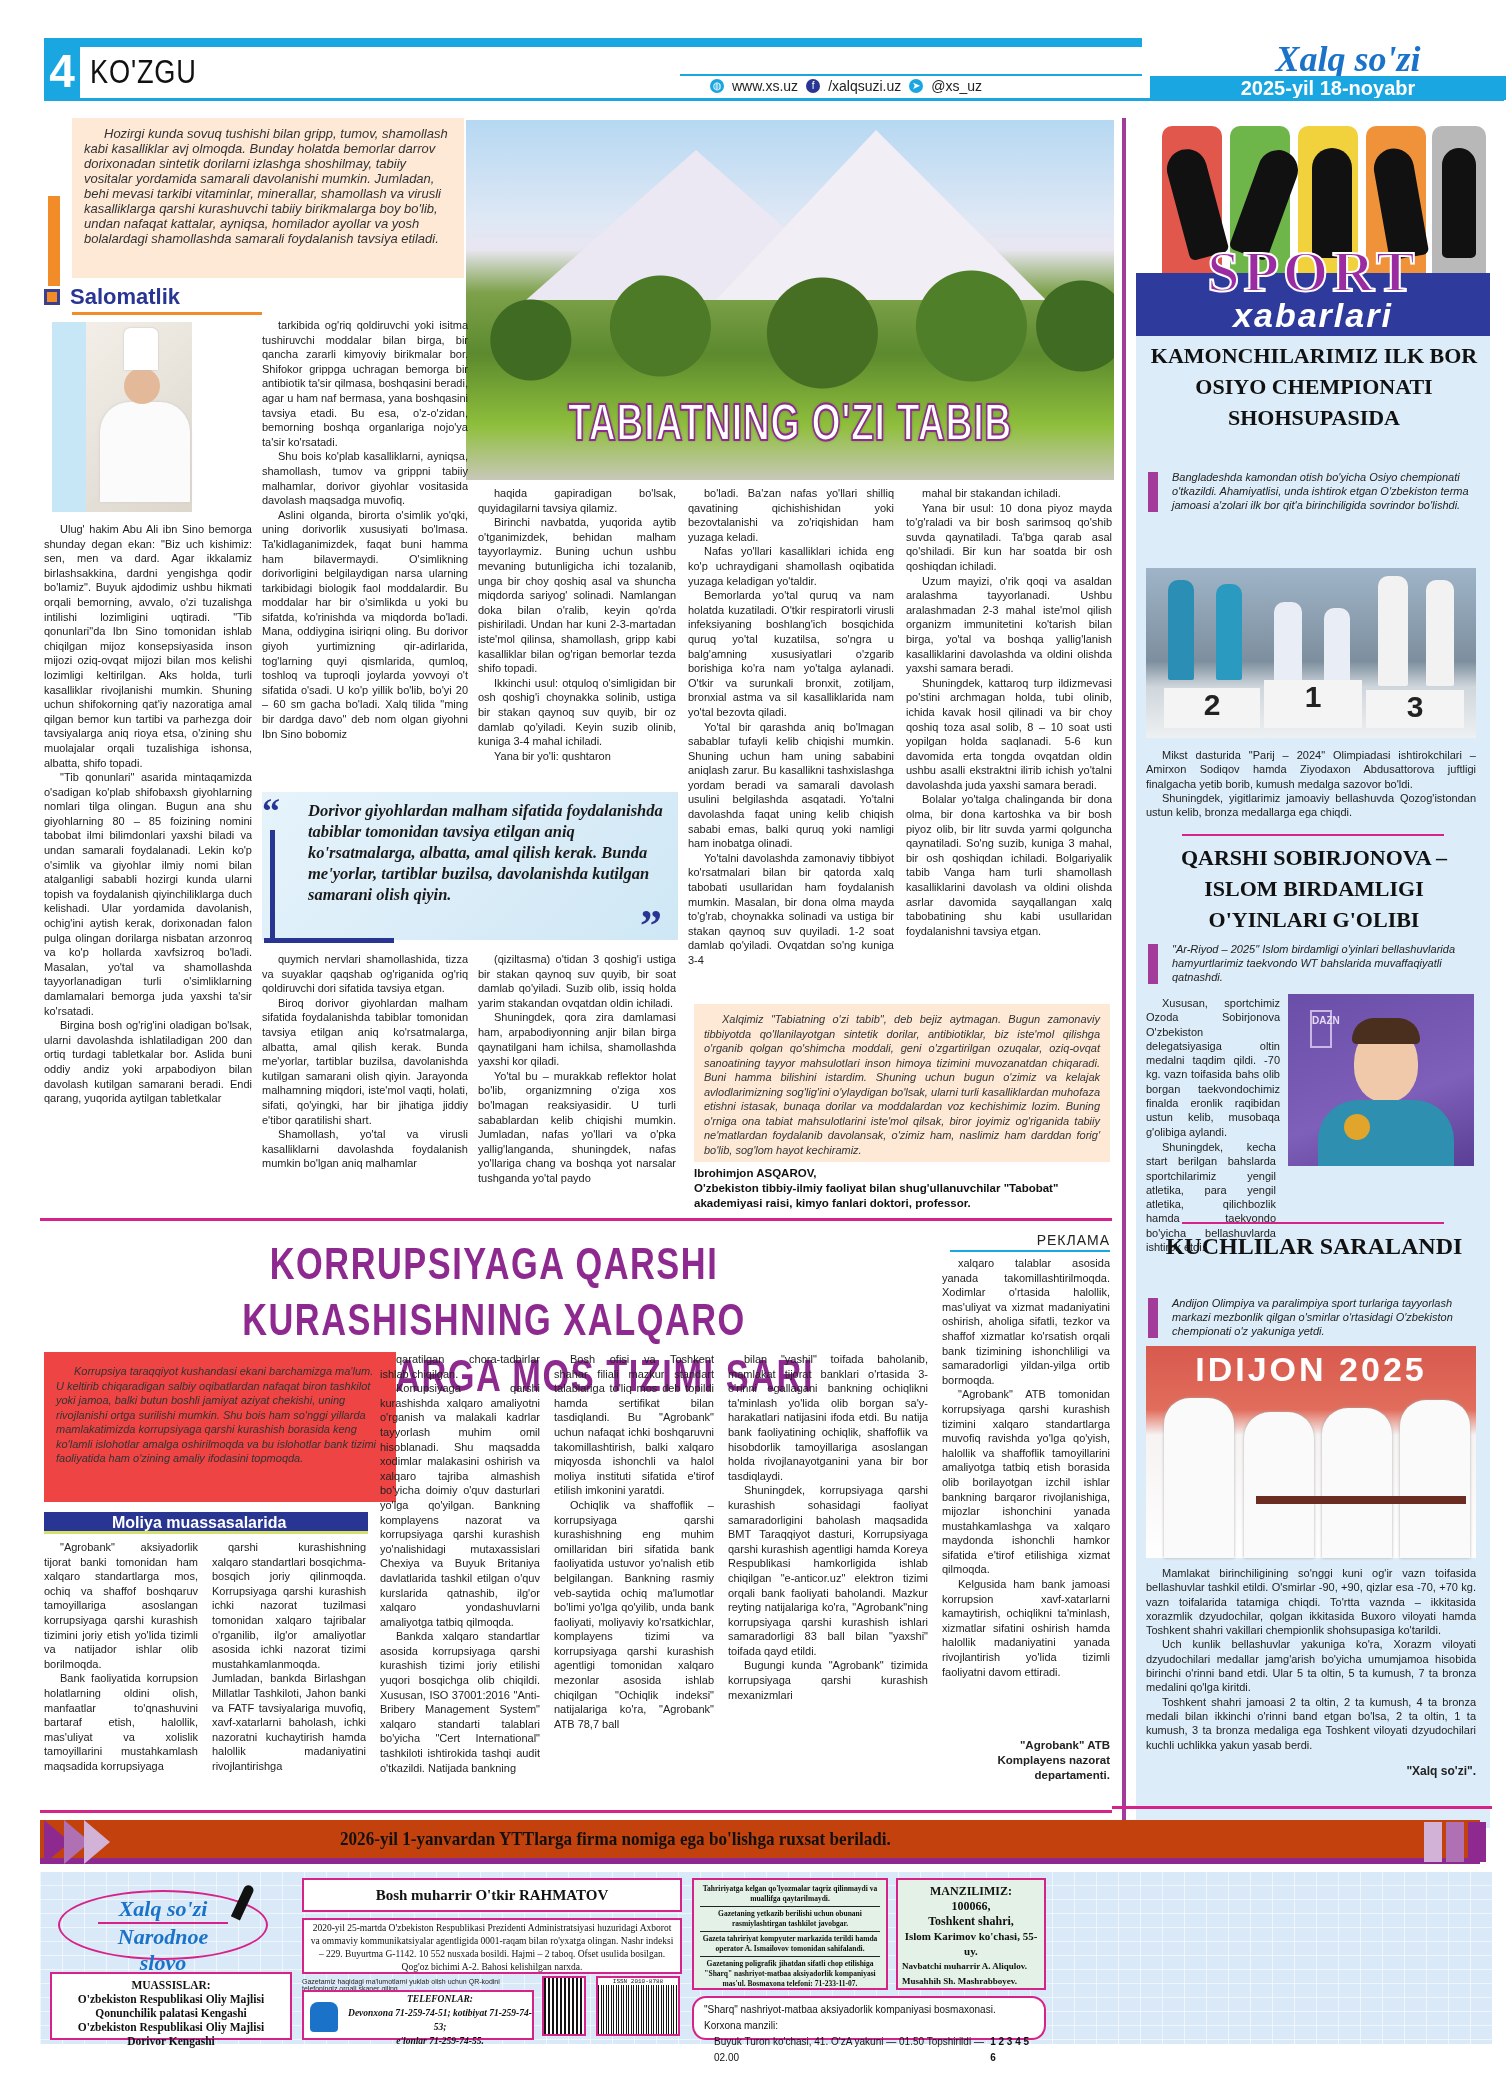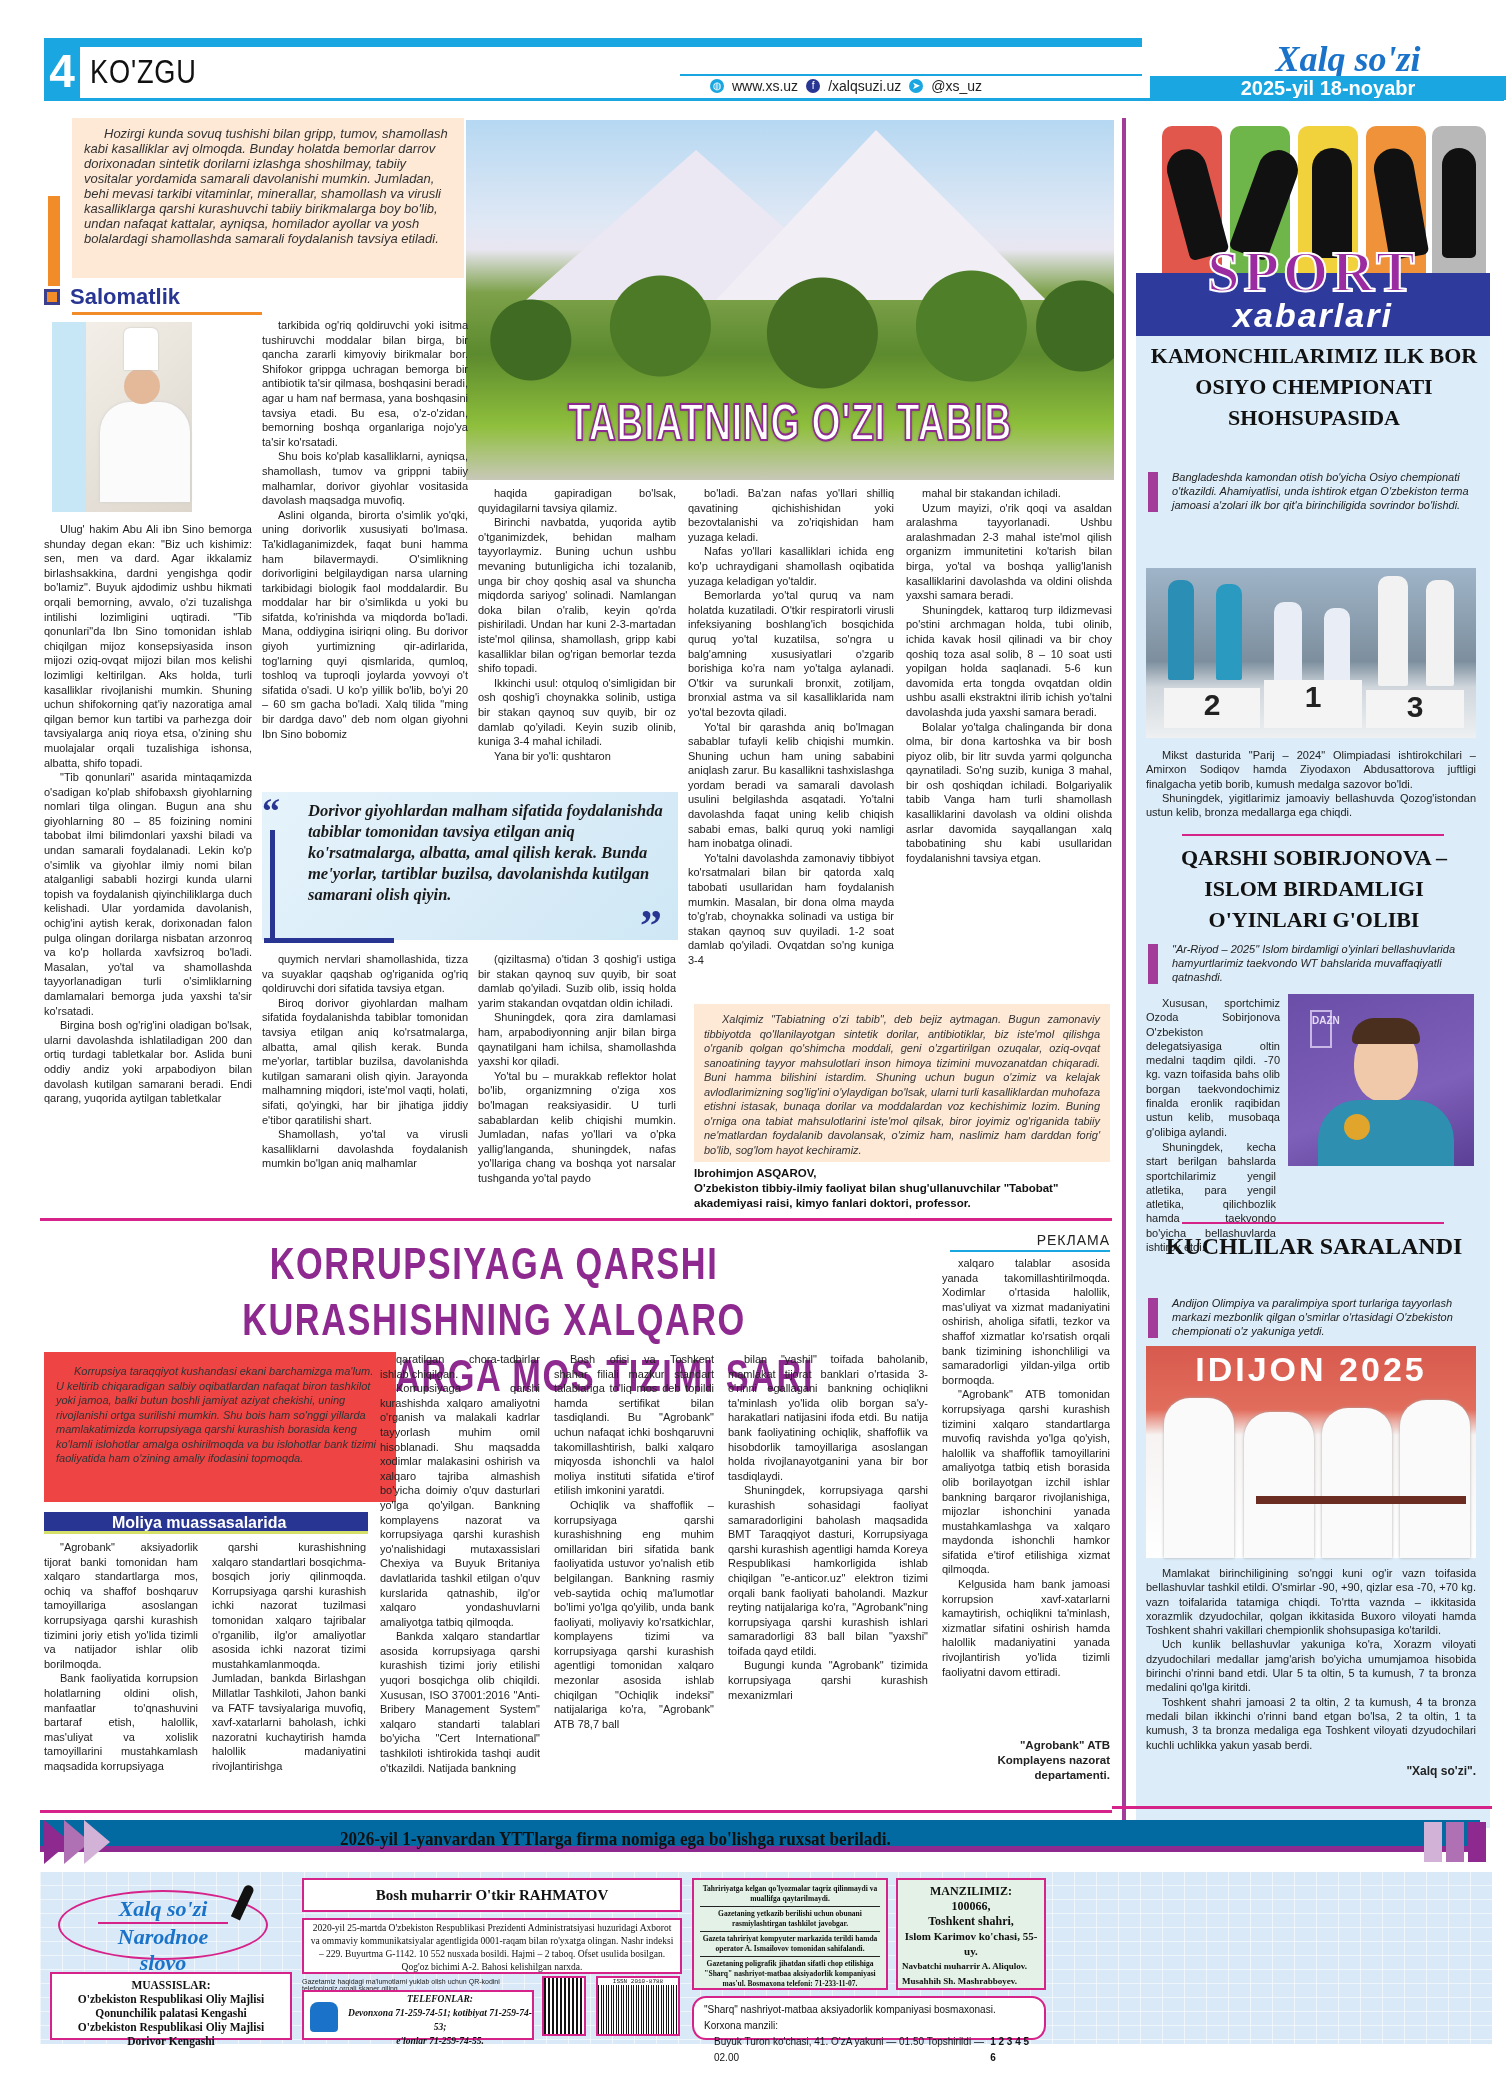--- a/index.html
+++ b/index.html
@@ -59,21 +59,21 @@
   .s-photo{left:1146px;width:330px;position:absolute}
   .s-text{left:1146px;width:330px;font:11px/14.3px "Liberation Sans",sans-serif;color:#222;text-align:justify;position:absolute}
   .s-text p{text-indent:16px}
   .sep{position:absolute;left:1182px;width:262px;height:2px;background:#d6238a}
   
   .k-title{left:44px;top:1236px;width:900px;text-align:center;font:bold 44px/56px "Liberation Sans",sans-serif;color:#8e2a8f;letter-spacing:2px;transform:scaleX(.78);transform-origin:center}
   .k-lead{left:44px;top:1352px;width:352px;height:150px;background:#ef4444;padding:12px 12px;font:italic 11px/14.5px "Liberation Sans",sans-serif;color:#333;text-indent:18px}
   .k-rubric{left:44px;top:1512px;width:324px;height:22px;background:#283593;color:#fff;font:bold 16px/22px "Liberation Sans",sans-serif;padding-left:68px;border-bottom:3px solid #d5e06a}
   .reklama{left:950px;top:1232px;width:160px;text-align:right;font:14px "Liberation Sans",sans-serif;color:#222;letter-spacing:1px;border-bottom:2px solid #1aa6e0;padding-bottom:2px}
   
-  .notice{left:40px;top:1820px;width:1440px;height:32px;background:#0369a1;border-bottom:6px solid #8e2a8f}
+  .notice{left:40px;top:1820px;width:1440px;height:44px;background:#c2410c;border-bottom:6px solid #8e2a8f}
   .chev{position:absolute;top:0;width:0;height:0;border-top:22px solid transparent;border-bottom:22px solid transparent}
   .notice-text{position:absolute;left:300px;top:8px;font:bold 19px "Liberation Serif",serif;color:#111;transform:scaleX(.9);transform-origin:left}
   .nsq{position:absolute;top:2px;width:18px;height:40px}
   
   .footer{left:40px;top:1872px;width:1452px;height:172px;background-color:#d9e9f7;background-image:linear-gradient(90deg,rgba(255,255,255,.55) 1px,transparent 1px),linear-gradient(0deg,rgba(255,255,255,.55) 1px,transparent 1px);background-size:22px 14px}
   .fbox{position:absolute;background:#fff;border:2px solid #d6238a;font-family:"Liberation Serif",serif;color:#111;text-align:center}
   .logo-oval{position:absolute;left:18px;top:18px;width:210px;height:70px;border:2px solid #d6238a;border-radius:50%;text-align:center}
   .logo-oval .l1{font:bold italic 22px "Liberation Serif",serif;color:#1a73c9;margin-top:4px}
   .logo-oval .l2{font:bold italic 22px "Liberation Serif",serif;color:#1a73c9;border-top:2px solid #d6238a;width:130px;margin:0 auto}
   .qr{position:absolute;width:44px;height:60px;background:repeating-linear-gradient(90deg,#111 0 2px,#fff 2px 4px),#fff;border:2px solid #d6238a}
@@ -135,20 +135,21 @@
 </div>
 <div class="abs col" style="left:688px;top:486px;width:206px;height:506px">
   <p>bo'ladi. Ba'zan nafas yo'llari shilliq qavatining qichishishidan yoki bezovtalanishi va zo'riqishidan ham yuzaga keladi.</p>
   <p>Nafas yo'llari kasalliklari ichida eng ko'p uchraydigani shamollash oqibatida yuzaga keladigan yo'taldir.</p>
   <p>Bemorlarda yo'tal quruq va nam holatda kuzatiladi. O'tkir respiratorli virusli infeksiyaning boshlang'ich bosqichida quruq yo'tal kuzatilsa, so'ngra u balg'amning xususiyatlari o'zgarib borishiga ko'ra nam yo'talga aylanadi. O'tkir va surunkali bronxit, zotiljam, bronxial astma va sil kasalliklarida nam yo'tal bezovta qiladi.</p>
   <p>Yo'tal bir qarashda aniq bo'lmagan sabablar tufayli kelib chiqishi mumkin. Shuning uchun ham uning sababini aniqlash zarur. Bu kasallikni tashxislashga yordam beradi va samarali davolash usulini belgilashda asqatadi. Yo'talni davolashda faqat uning kelib chiqish sababi emas, balki quruq yoki namligi ham inobatga olinadi.</p>
   <p>Yo'talni davolashda zamonaviy tibbiyot ko'rsatmalari bilan bir qatorda xalq tabobati usullaridan ham foydalanish mumkin. Masalan, bir dona olma mayda to'g'rab, choynakka solinadi va ustiga bir stakan qaynoq suv quyiladi. 1-2 soat damlab qo'yiladi. Ovqatdan so'ng kuniga 3-4</p>
 </div>
 <div class="abs col" style="left:906px;top:486px;width:206px;height:506px">
   <p>mahal bir stakandan ichiladi.</p>
+  <p>Yana bir usul: 10 dona piyoz mayda to'g'raladi va bir bosh sarimsoq qo'shib suvda qaynatiladi. Ta'bga qarab asal qo'shiladi. Bir kun har soatda bir osh qoshiqdan ichiladi.</p>
   <p>Uzum mayizi, o'rik qoqi va asaldan aralashma tayyorlanadi. Ushbu aralashmadan 2-3 mahal iste'mol qilish organizm immunitetini ko'tarish bilan birga, yo'tal va boshqa yallig'lanish kasalliklarini davolashda va oldini olishda yaxshi samara beradi.</p>
   <p>Shuningdek, kattaroq turp ildizmevasi po'stini archmagan holda, tubi olinib, ichida kavak hosil qilinadi va bir choy qoshiq toza asal solib, 8 – 10 soat usti yopilgan holda saqlanadi. 5-6 kun davomida erta tongda ovqatdan oldin ushbu asalli ekstraktni iliтib ichish yo'talni davolashda juda yaxshi samara beradi.</p>
   <p>Bolalar yo'talga chalinganda bir dona olma, bir dona kartoshka va bir bosh piyoz olib, bir litr suvda yarmi qolguncha qaynatiladi. So'ng suzib, kuniga 3 mahal, bir osh qoshiqdan ichiladi. Bolgariyalik tabib Vanga ham turli shamollash kasalliklarini davolash va oldini olishda asrlar davomida sayqallangan xalq tabobatining shu kabi usullaridan foydalanishni tavsiya etgan.</p>
 </div>
 <div class="abs col" style="left:262px;top:952px;width:206px;height:262px">
   <p>quymich nervlari shamollashida, tizza va suyaklar qaqshab og'riganida og'riq qoldiruvchi dori sifatida tavsiya etgan.</p>
   <p>Biroq dorivor giyohlardan malham sifatida foydalanishda tabiblar tomonidan tavsiya etilgan aniq ko'rsatmalarga, albatta, amal qilish kerak. Bunda me'yorlar, tartiblar buzilsa, davolanishda kutilgan samarani olish qiyin. Jarayonda malhamning miqdori, iste'mol vaqti, holati, sifati, qo'yingki, har bir jihatiga jiddiy e'tibor qaratilishi shart.</p>
   <p>Shamollash, yo'tal va virusli kasalliklarni davolashda foydalanish mumkin bo'lgan aniq malhamlar</p>
 </div>
 <div class="abs col" style="left:478px;top:952px;width:198px;height:262px">

